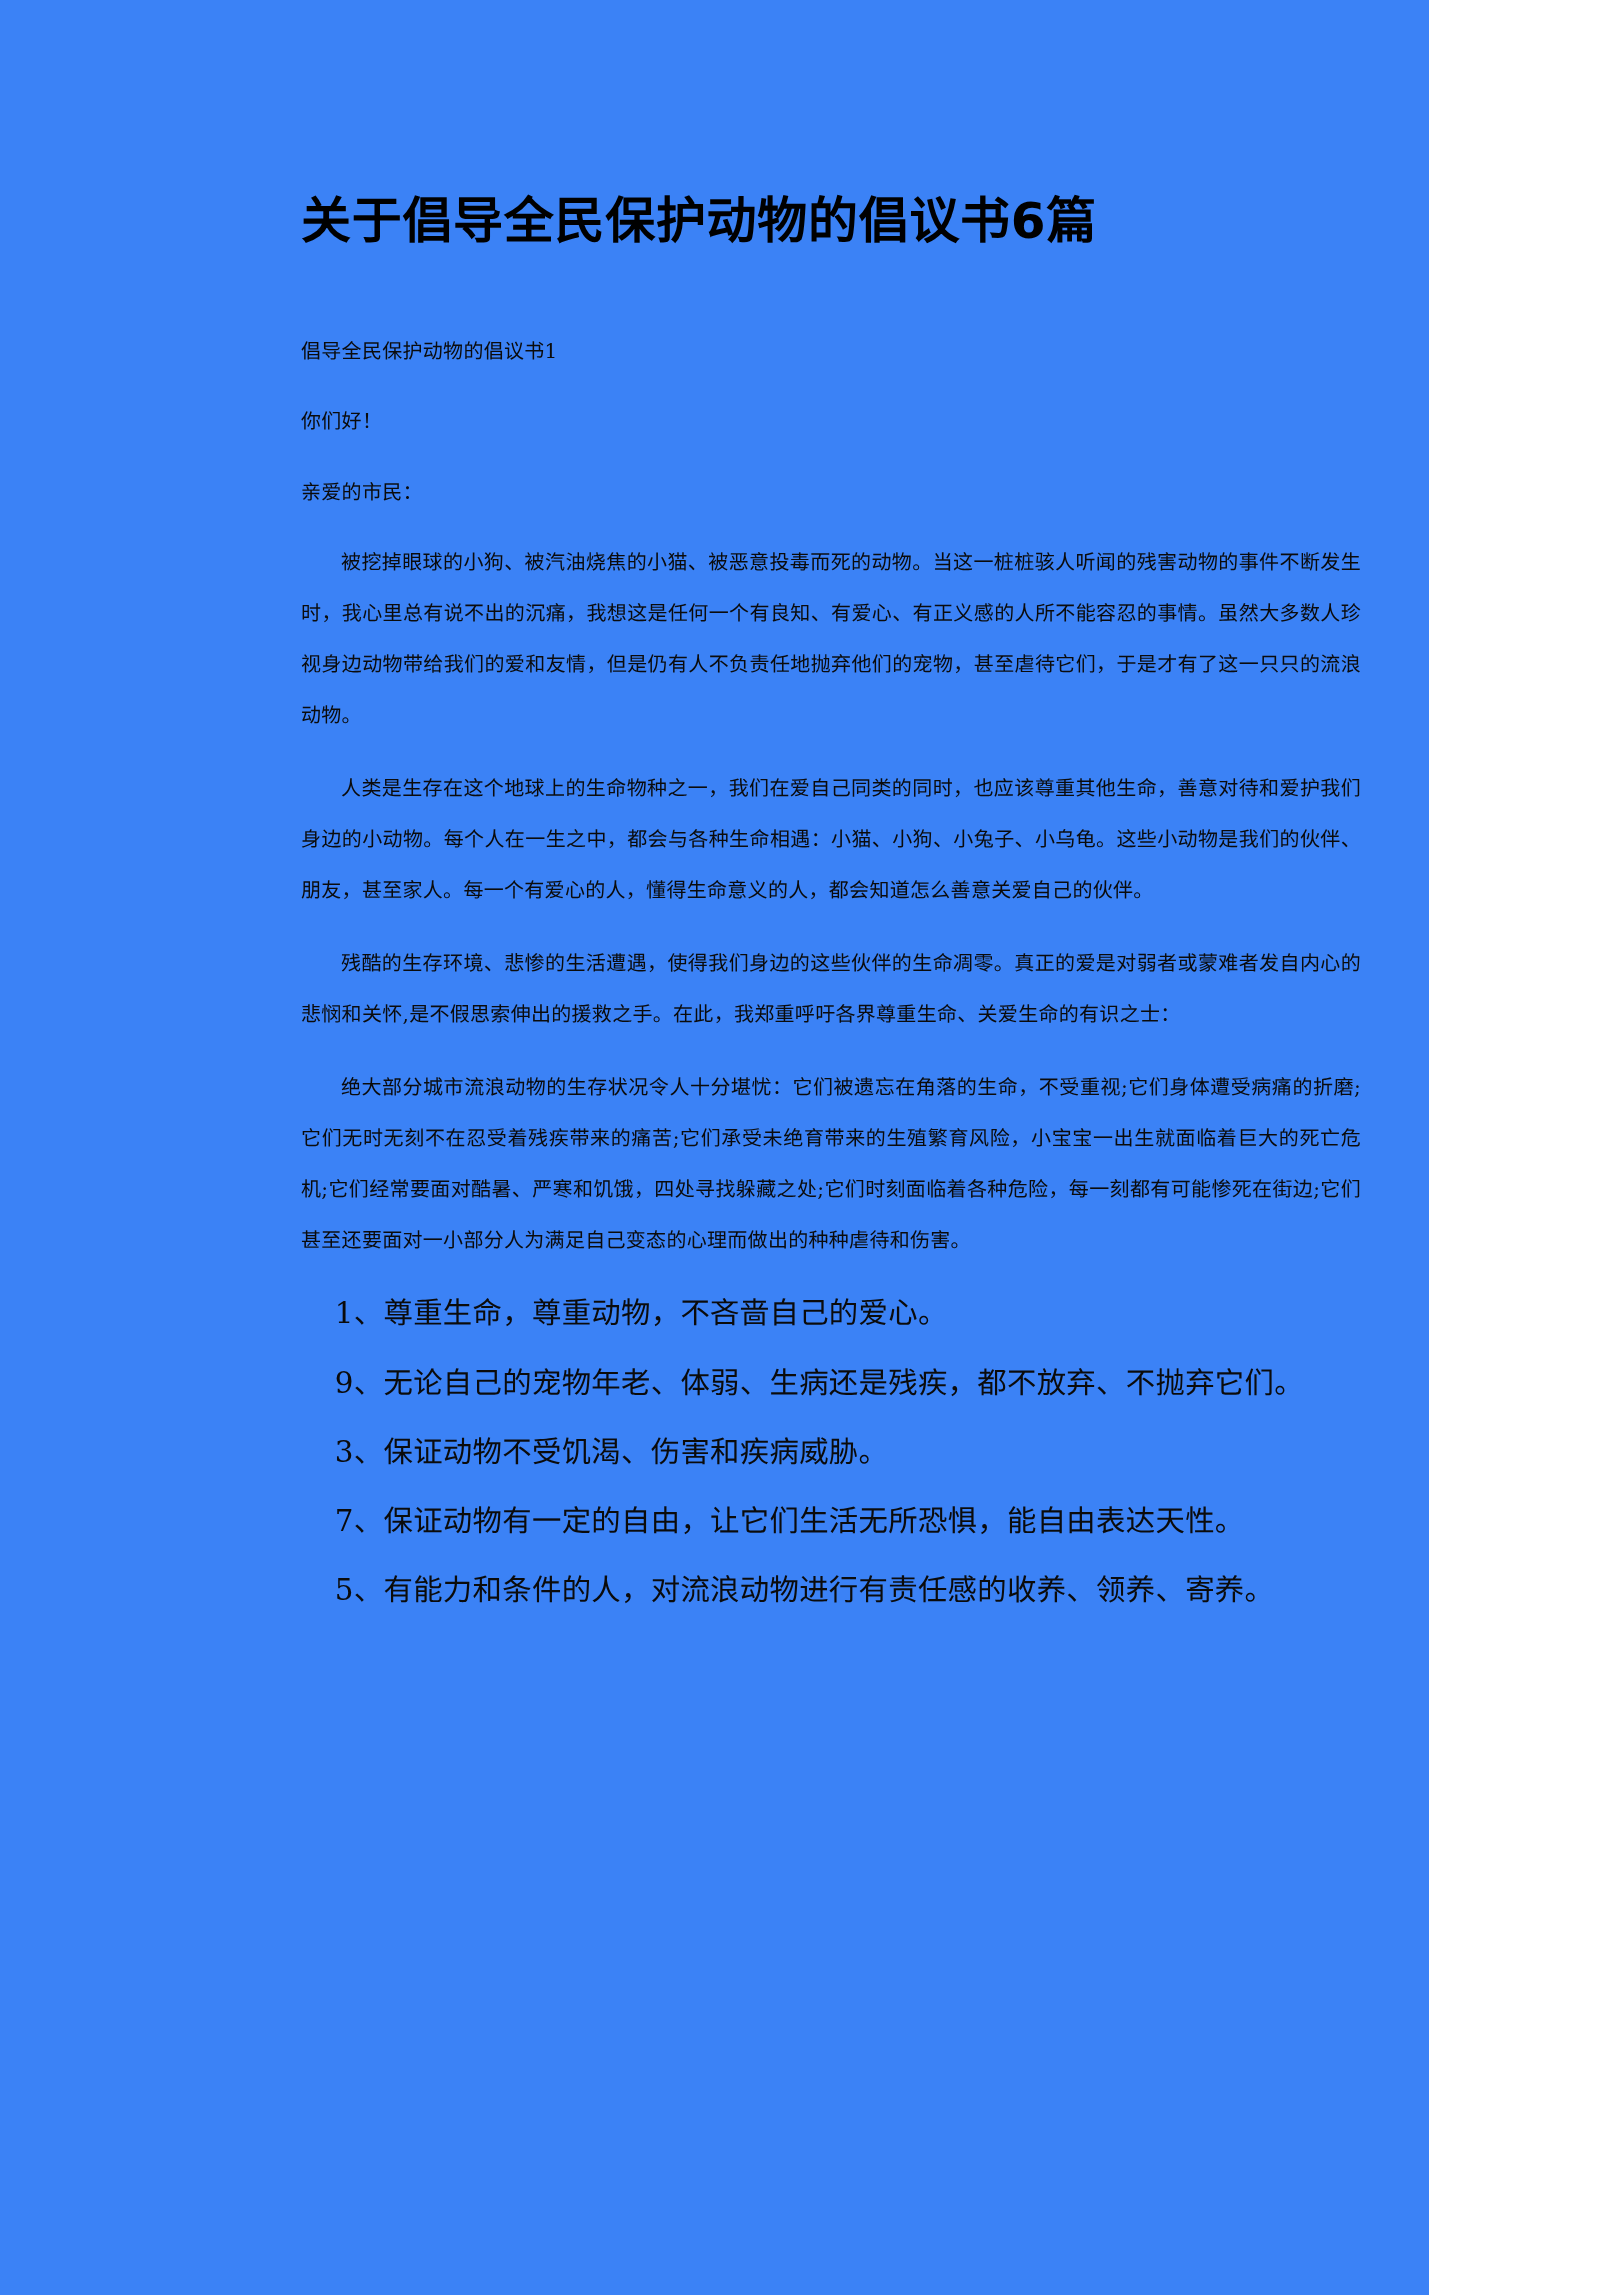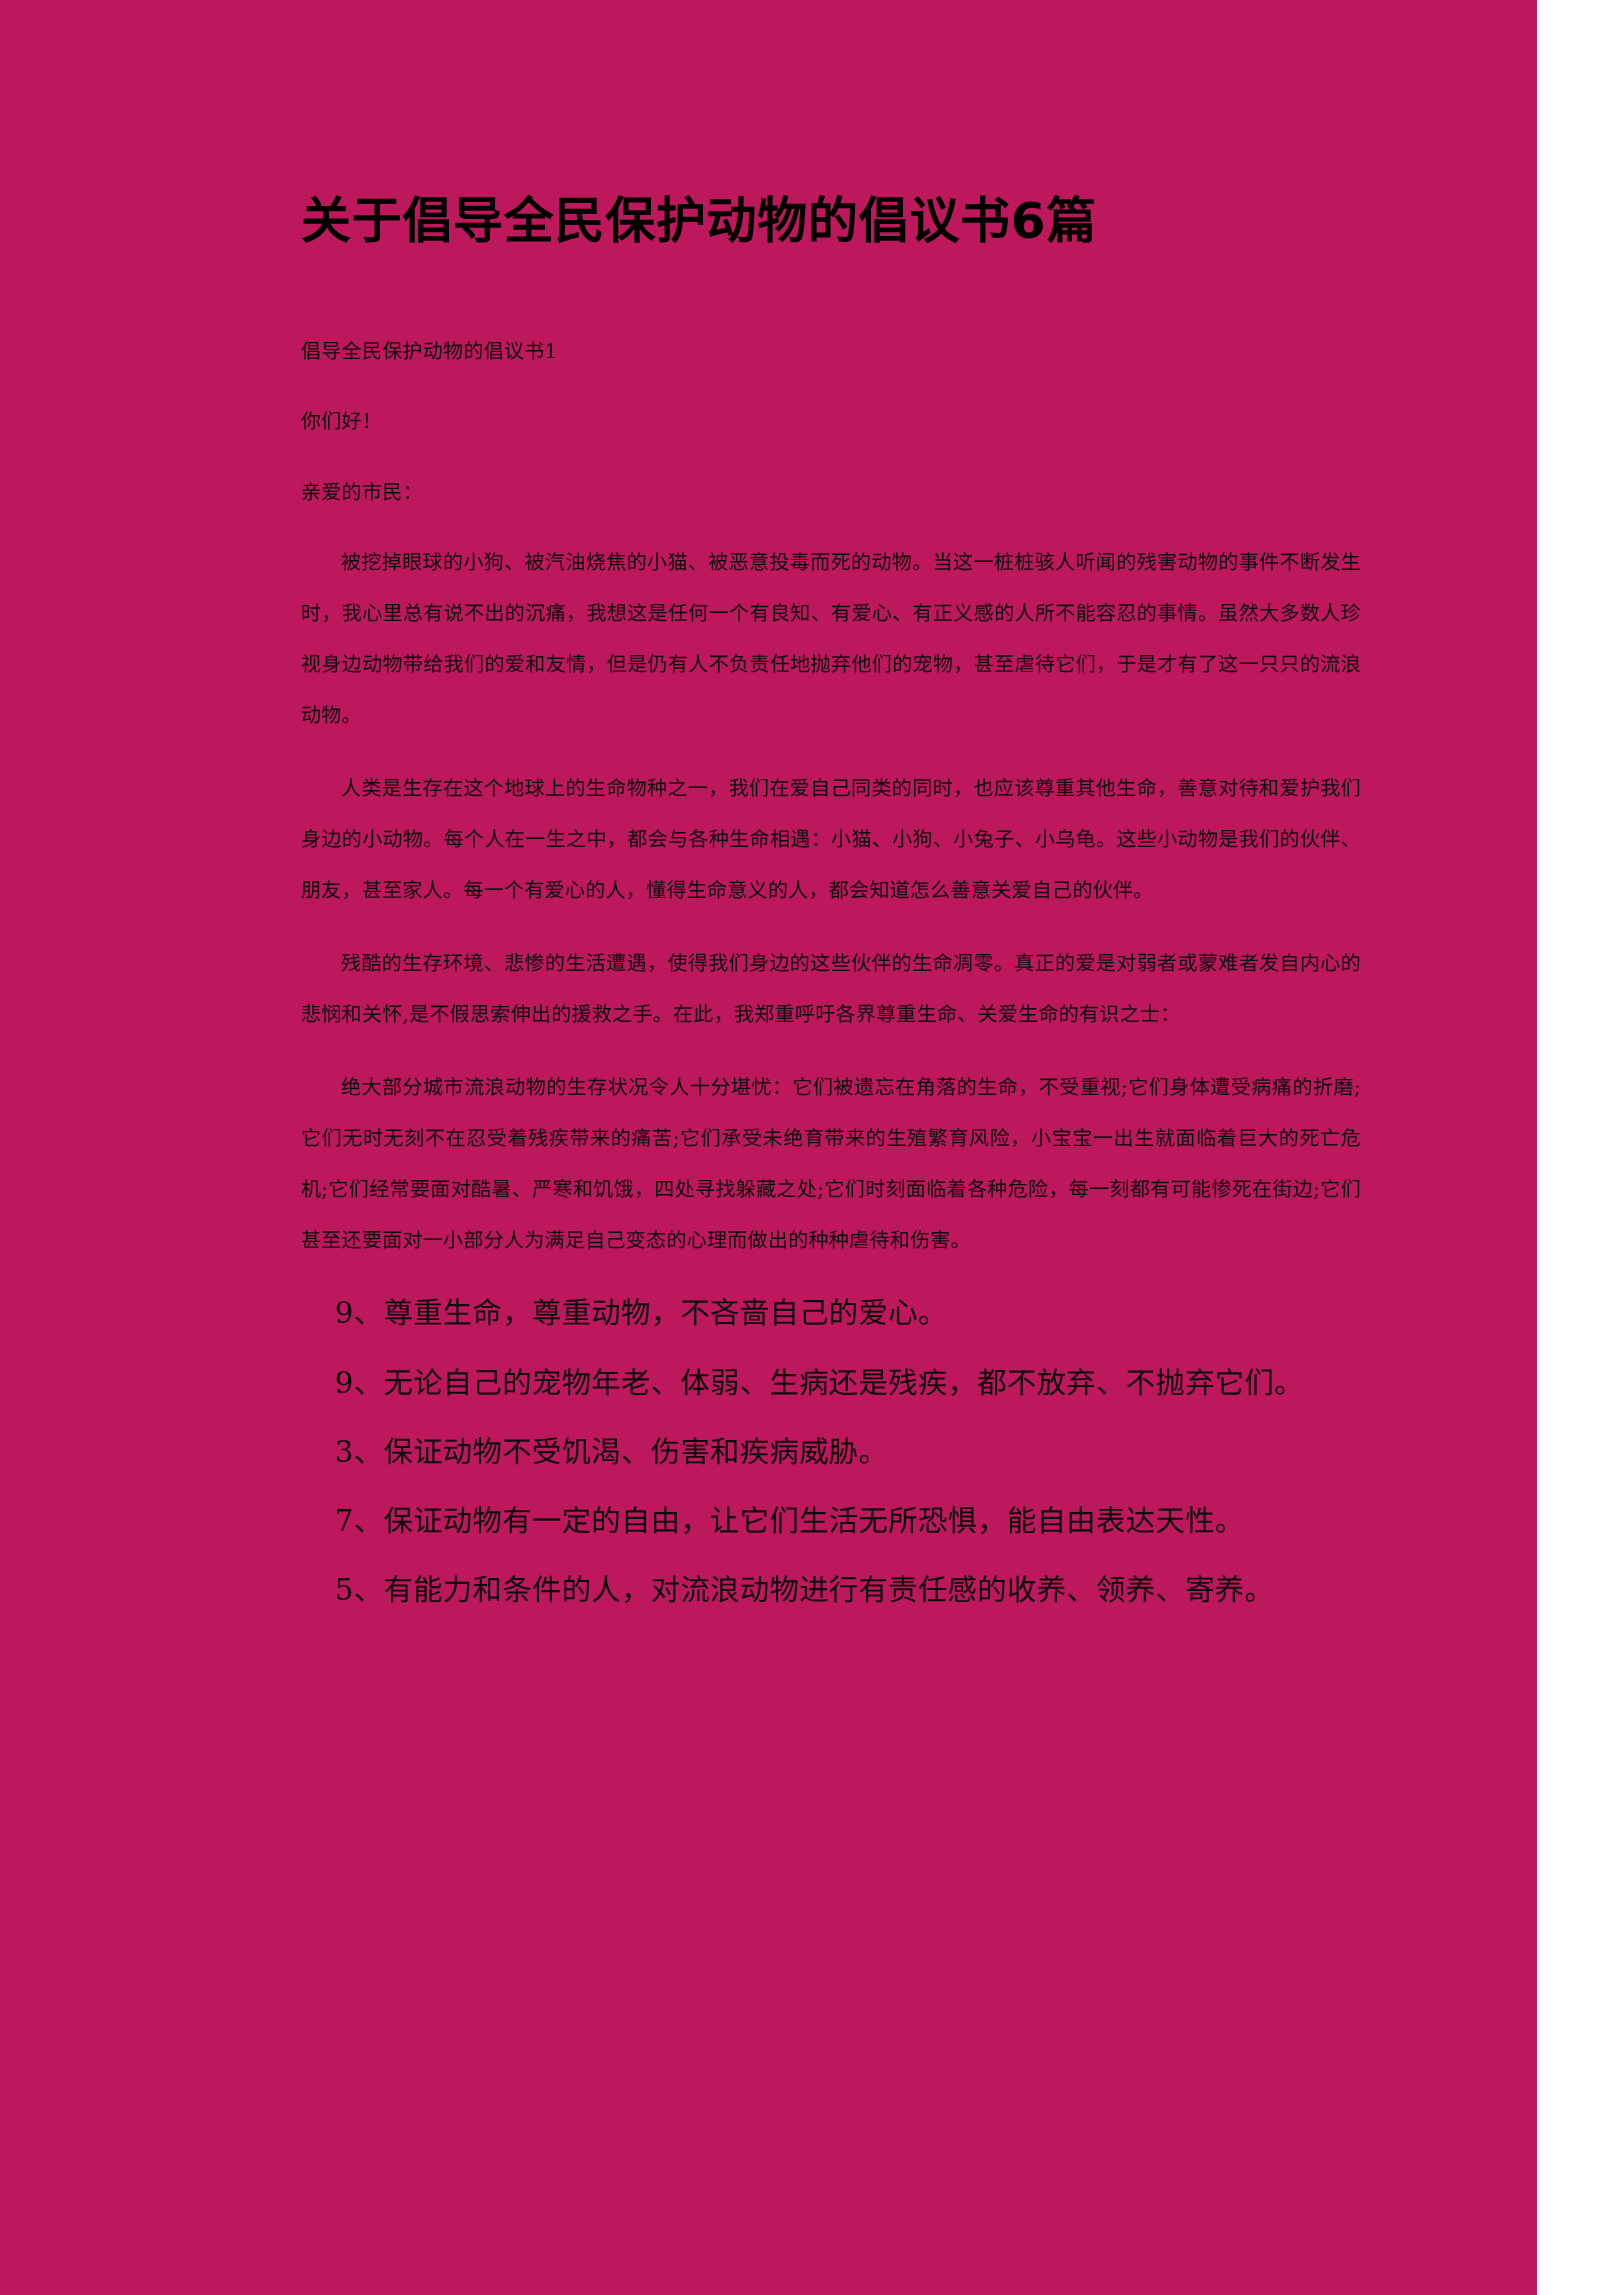--- a/index.html
+++ b/index.html
@@ -7,23 +7,23 @@
     margin: 0;
     padding: 0;
     background: #ffffff;
   }
   body {
     font-family: "DejaVu Serif", "Liberation Serif", serif;
   }
 
   .page {
     position: relative;
-    width: 1537px;
+    width: 1429px;
     height: 2295px;
-    background: #be185d;
+    background: #3b82f6;
     box-sizing: border-box;
     overflow: hidden;
   }
 
   
   .content {
     position: absolute;
     left: 301px;
     top: 0;
     width: 1060px;
@@ -103,21 +103,21 @@
 
       <p class="para indent">被挖掉眼球的小狗、被汽油烧焦的小猫、被恶意投毒而死的动物。当这一桩桩骇人听闻的残害动物的事件不断发生时，我心里总有说不出的沉痛，我想这是任何一个有良知、有爱心、有正义感的人所不能容忍的事情。虽然大多数人珍视身边动物带给我们的爱和友情，但是仍有人不负责任地抛弃他们的宠物，甚至虐待它们，于是才有了这一只只的流浪动物。</p>
 
       <p class="para indent">人类是生存在这个地球上的生命物种之一，我们在爱自己同类的同时，也应该尊重其他生命，善意对待和爱护我们身边的小动物。每个人在一生之中，都会与各种生命相遇：小猫、小狗、小兔子、小乌龟。这些小动物是我们的伙伴、朋友，甚至家人。每一个有爱心的人，懂得生命意义的人，都会知道怎么善意关爱自己的伙伴。</p>
 
       <p class="para indent">残酷的生存环境、悲惨的生活遭遇，使得我们身边的这些伙伴的生命凋零。真正的爱是对弱者或蒙难者发自内心的悲悯和关怀,是不假思索伸出的援救之手。在此，我郑重呼吁各界尊重生命、关爱生命的有识之士：</p>
 
       <p class="para indent">绝大部分城市流浪动物的生存状况令人十分堪忧：它们被遗忘在角落的生命，不受重视;它们身体遭受病痛的折磨;它们无时无刻不在忍受着残疾带来的痛苦;它们承受未绝育带来的生殖繁育风险，小宝宝一出生就面临着巨大的死亡危机;它们经常要面对酷暑、严寒和饥饿，四处寻找躲藏之处;它们时刻面临着各种危险，每一刻都有可能惨死在街边;它们甚至还要面对一小部分人为满足自己变态的心理而做出的种种虐待和伤害。</p>
 
       <div class="numbered-list">
-        <p class="list-item">9、尊重生命，尊重动物，不吝啬自己的爱心。</p>
+        <p class="list-item">1、尊重生命，尊重动物，不吝啬自己的爱心。</p>
         <p class="list-item">9、无论自己的宠物年老、体弱、生病还是残疾，都不放弃、不抛弃它们。</p>
         <p class="list-item">3、保证动物不受饥渴、伤害和疾病威胁。</p>
         <p class="list-item">7、保证动物有一定的自由，让它们生活无所恐惧，能自由表达天性。</p>
         <p class="list-item">5、有能力和条件的人，对流浪动物进行有责任感的收养、领养、寄养。</p>
       </div>
 
     </div>
   </div>
 </div>
 

